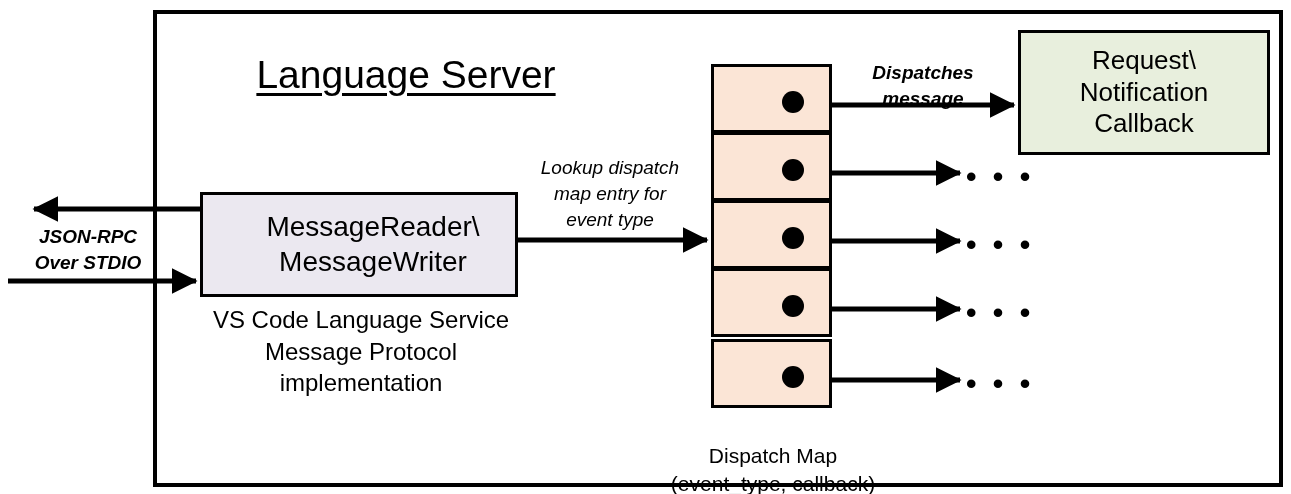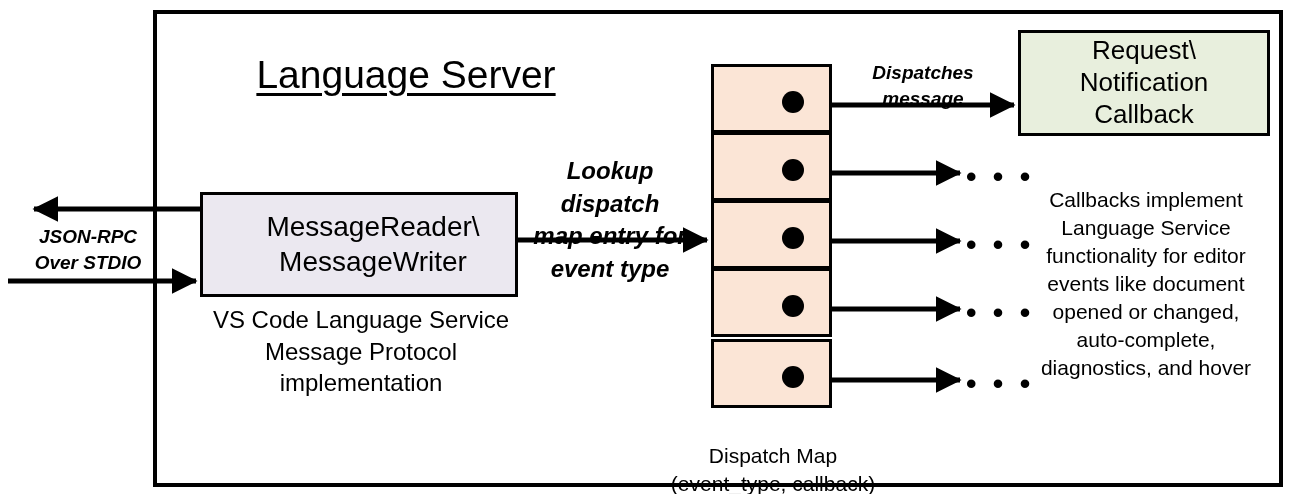--- a/index.html
+++ b/index.html
@@ -89,23 +89,23 @@
     font-size: 19px;
     font-style: italic;
     font-weight: bold;
     line-height: 1.35;
   }
   
   .lookup-label {
     left: 515px;
     top: 155px;
     width: 190px;
-    font-size: 24px;
+    font-size: 19px;
     font-style: italic;
-    font-weight: bold;
+    font-weight: normal;
     line-height: 1.36;
   }
   
   .dispatch-label {
     left: 838px;
     top: 40px;
     width: 170px;
     font-size: 19px;
     font-style: italic;
     font-weight: bold;
@@ -142,21 +142,21 @@
     width: 280px;
     font-size: 21px;
     line-height: 1.32;
   }
   
   .callback-box {
     position: absolute;
     left: 1018px;
     top: 30px;
     width: 252px;
-    height: 106px;
+    height: 125px;
     background: #E8EFDD;
     border: 3px solid #000;
     box-sizing: border-box;
     display: flex;
     align-items: center;
     justify-content: center;
     font-size: 26px;
     line-height: 1.22;
     text-align: center;
     white-space: pre-line;
@@ -266,21 +266,14 @@
   <div class="ellipsis" style="left:966px; top:162px;">• • •</div>
   <div class="ellipsis" style="left:966px; top:230px;">• • •</div>
   <div class="ellipsis" style="left:966px; top:298px;">• • •</div>
   <div class="ellipsis" style="left:966px; top:369px;">• • •</div>
 
   <div class="callback-box">
     <span>Request\
 Notification
 Callback</span>
   </div>
-  <div class="txt callback-caption">Callbacks implement
-Language Service
-functionality for editor
-events like document
-opened or changed,
-auto-complete,
-diagnostics, and hover</div>
 
 </div>
 
 </body></html>

